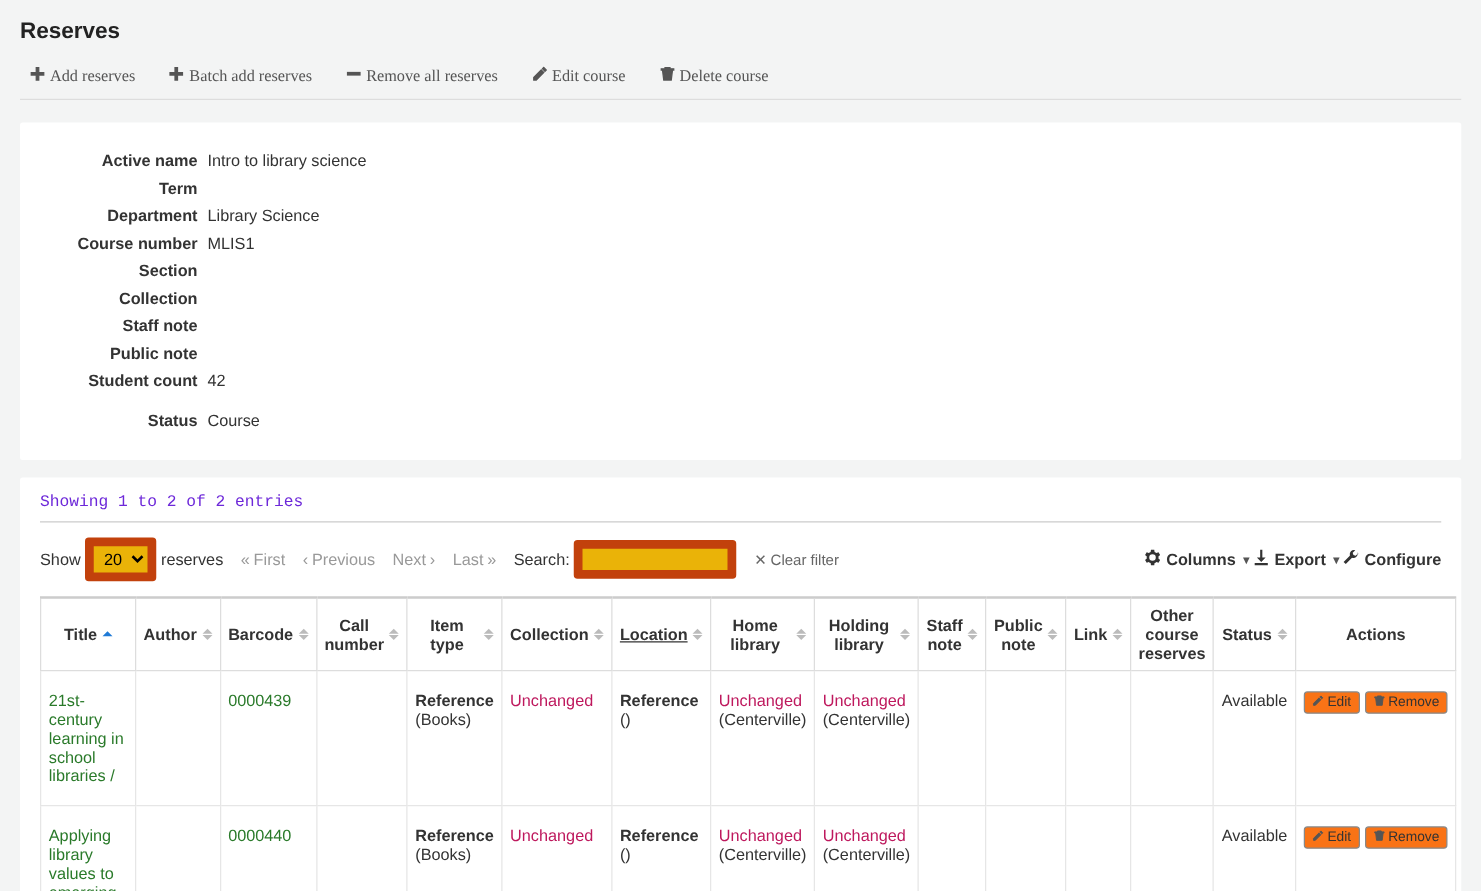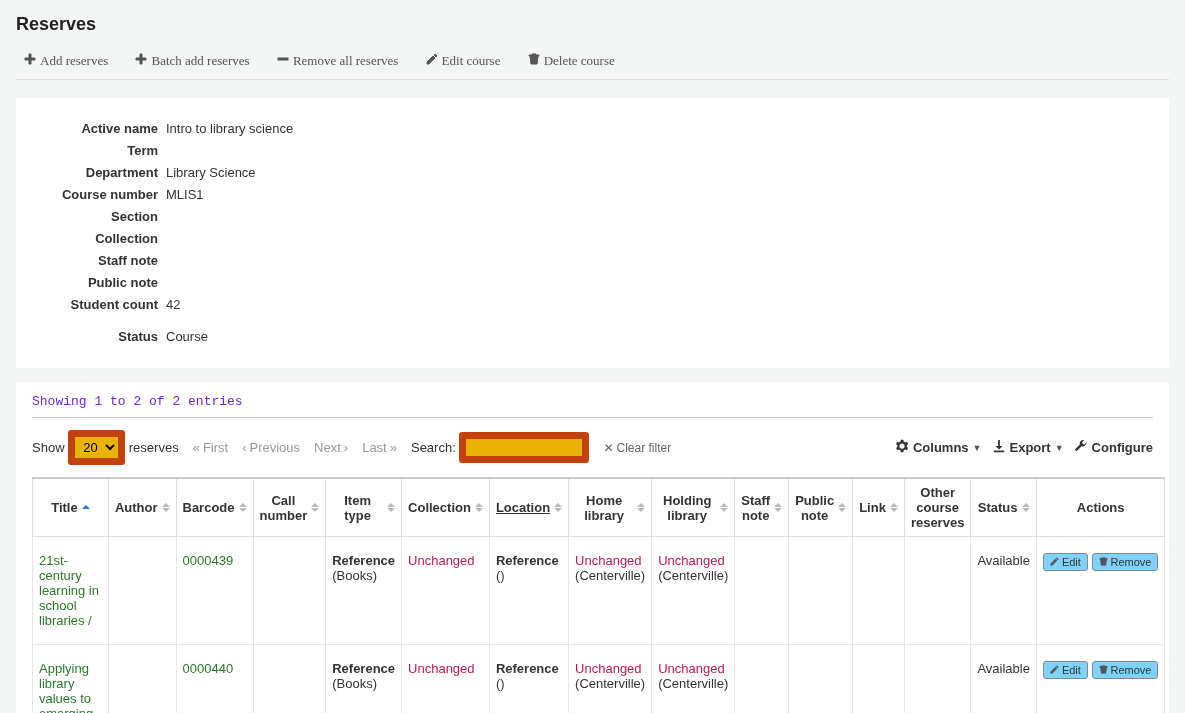--- a/index.html
+++ b/index.html
@@ -52,21 +52,21 @@
   .pg-btn { color: #666; cursor: pointer; display:inline-flex; align-items:center; gap:3px; }
   .pg-btn.disabled { color: #999; }
   select, input[type=text] {
     font-size: 13px;
     padding: 2px 4px;
     border: 7px solid #c2410c;
     border-radius: 3px;
     background:#eab308;
   }
   .search-box input { width: 130px; padding:1px 3px; }
-  .right-tools { margin-left: auto; display:flex; gap:10px; align-items:flex-start; }
+  .right-tools { margin-left: auto; display:flex; gap:0; align-items:flex-start; }
   .tool-btn { display:inline-flex; align-items:center; gap:4px; color:#333; cursor:pointer; font-weight:bold; font-size:13px;}
   .tool-btn svg { width: 14px; height: 14px; fill:#333; }
   .caret-drop{ font-size:9px; color:#555;}
   table.data {
     width: 100%;
     border-collapse: collapse;
     margin-top: 8px;
   }
   table.data th {
     background: #fff;
@@ -88,21 +88,21 @@
     vertical-align: top;
     font-size: 13px;
     background:#fff;
   }
   .link { color: #2a7a2a; cursor:pointer; }
   .italic { color:#be185d; }
   .btn-sm {
     border:1px solid #888;
     border-radius:3px;
     padding:2px 6px;
-    background:#7dd3fc;
+    background:#f97316;
     font-size:11px;
     display:inline-flex;
     align-items:center;
     gap:3px;
     cursor:pointer;
     color:#333;
   }
   .btn-sm svg{ width:9px; height:9px; fill:#555; stroke:#555;}
   .actions-cell{ white-space:nowrap; text-align:center;}
   .clear-filter{ color:#666; cursor:pointer; display:inline-flex; align-items:center; gap:3px; font-size:12px;}

